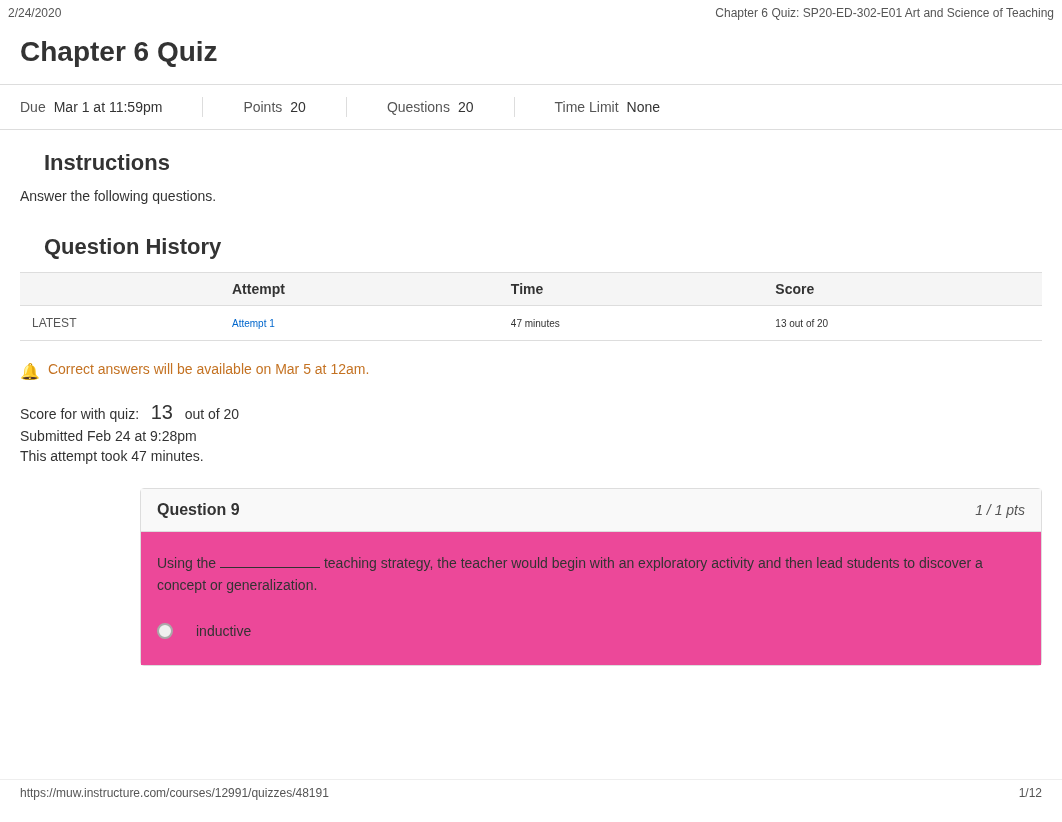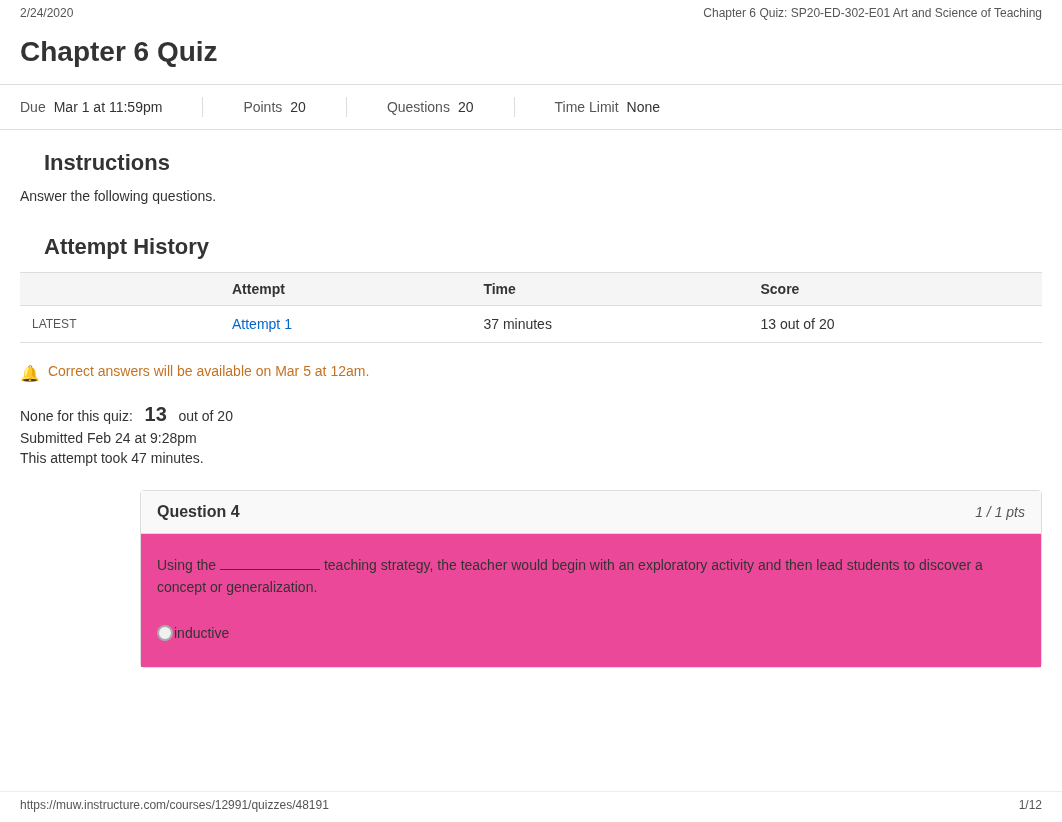--- a/index.html
+++ b/index.html
@@ -15,21 +15,21 @@
       background: #fff;
       width: 1062px;
       min-height: 822px;
       position: relative;
     }
 
     .top-bar {
       display: flex;
       justify-content: space-between;
       align-items: flex-start;
-      padding: 6px 20px;
+      padding: 6px 8px;
       font-size: 12px;
       color: #555;
     }
 
     .page-title {
       font-size: 28px;
       font-weight: bold;
       color: #333;
       padding: 10px 20px 16px 20px;
     }
@@ -103,21 +103,21 @@
       font-size: 14px;
       color: #333;
     }
 
     .attempt-table tbody tr {
       border-bottom: 1px solid #ddd;
     }
 
     .attempt-table tbody td {
       padding: 10px 12px;
-      font-size: 14px;
+      font-size: 10px;
     }
 
     .attempt-link {
       color: #0066cc;
       text-decoration: none;
     }
 
     .notice-box {
       margin: 20px 20px;
       display: flex;
@@ -141,21 +141,21 @@
     }
 
     .score-line {
       font-size: 14px;
       margin-bottom: 4px;
       color: #333;
     }
 
     .score-number {
       font-size: 20px;
-      font-weight: bold;
+      font-weight: normal;
       color: #333;
     }
 
     .question-card {
       margin: 0 20px 20px 140px;
       border: 1px solid #ddd;
       border-radius: 4px;
     }
 
     .question-header {
@@ -187,41 +187,41 @@
     .question-text {
       font-size: 14px;
       color: #333;
       line-height: 1.6;
       margin-bottom: 20px;
     }
 
     .answer-option {
       display: flex;
       align-items: center;
-      gap: 1px;
+      gap: 23px;
       padding: 6px 0;
     }
 
     .radio-circle {
       width: 16px;
       height: 16px;
       border-radius: 50%;
       border: 2px solid #aaa;
       background: #f0f0f0;
       flex-shrink: 0;
     }
 
     .answer-text {
       font-size: 14px;
       color: #333;
     }
 
     .bottom-bar {
       position: fixed;
-      bottom: 4px;
+      bottom: 16px;
       left: 0;
       width: 1062px;
       display: flex;
       justify-content: space-between;
       align-items: center;
       padding: 6px 20px;
       font-size: 12px;
       color: #555;
       background: #fff;
       border-top: 1px solid #eee;
@@ -262,63 +262,63 @@
   <div class="meta-item">
     <span class="meta-label">Time Limit</span>
     <span class="meta-value">None</span>
   </div>
 </div>
 
 <h2 class="section-title">Instructions</h2>
 <p class="instructions-text">Answer the following questions.</p>
 
 <div class="attempt-history-section">
-  <h2 class="section-title" style="padding-left:0;">Attempt History</h2>
+  <h2 class="section-title" style="padding-left:0;">Question History</h2>
   <table class="attempt-table">
     <thead>
       <tr>
         <th style="width:200px;"></th>
         <th>Attempt</th>
         <th>Time</th>
         <th>Score</th>
       </tr>
     </thead>
     <tbody>
       <tr>
         <td style="font-size:12px; color:#555;">LATEST</td>
         <td>
           <a class="attempt-link" href="#">Attempt 1</a>
         </td>
-        <td>37 minutes</td>
+        <td>47 minutes</td>
         <td>13 out of 20</td>
       </tr>
     </tbody>
   </table>
 </div>
 
 <div class="notice-box">
   <span class="notice-icon">🔔</span>
   <span class="notice-text">Correct answers will be available on Mar 5 at 12am.</span>
 </div>
 
 <div class="score-section">
   <div class="score-line">
-    <span>None for this quiz:</span>
+    <span>Score for with quiz:</span>
     &nbsp;
     <span class="score-number">13</span>
     &nbsp;
     <span>out of 20</span>
   </div>
   <div class="score-line">Submitted Feb 24 at 9:28pm</div>
   <div class="score-line">This attempt took 47 minutes.</div>
 </div>
 
 <div class="question-card">
   <div class="question-header">
-    <span class="question-title">Question 4</span>
+    <span class="question-title">Question 9</span>
     <span class="question-points">1 / 1 pts</span>
   </div>
   <div class="question-body">
     <p class="question-text">
       Using the <span class="blank-line"></span> teaching strategy, the teacher would begin with an exploratory activity and then lead students to discover a concept or generalization.
     </p>
     <div class="answer-option">
       <div class="radio-circle"></div>
       <span class="answer-text">inductive</span>
     </div>

